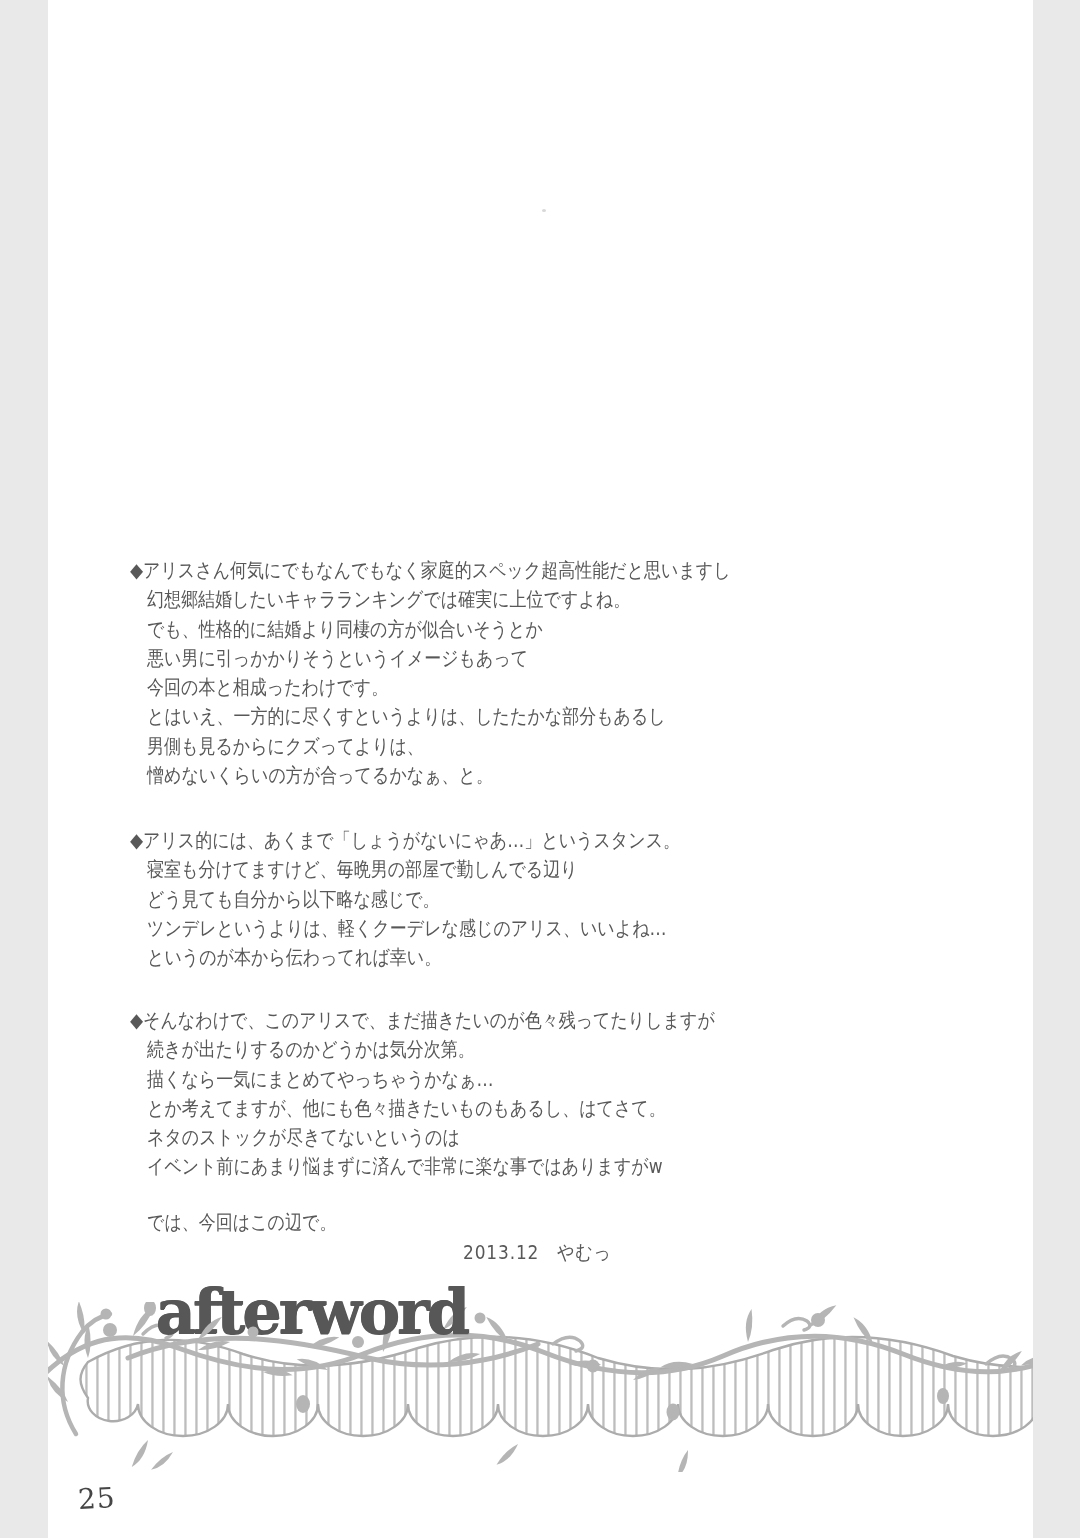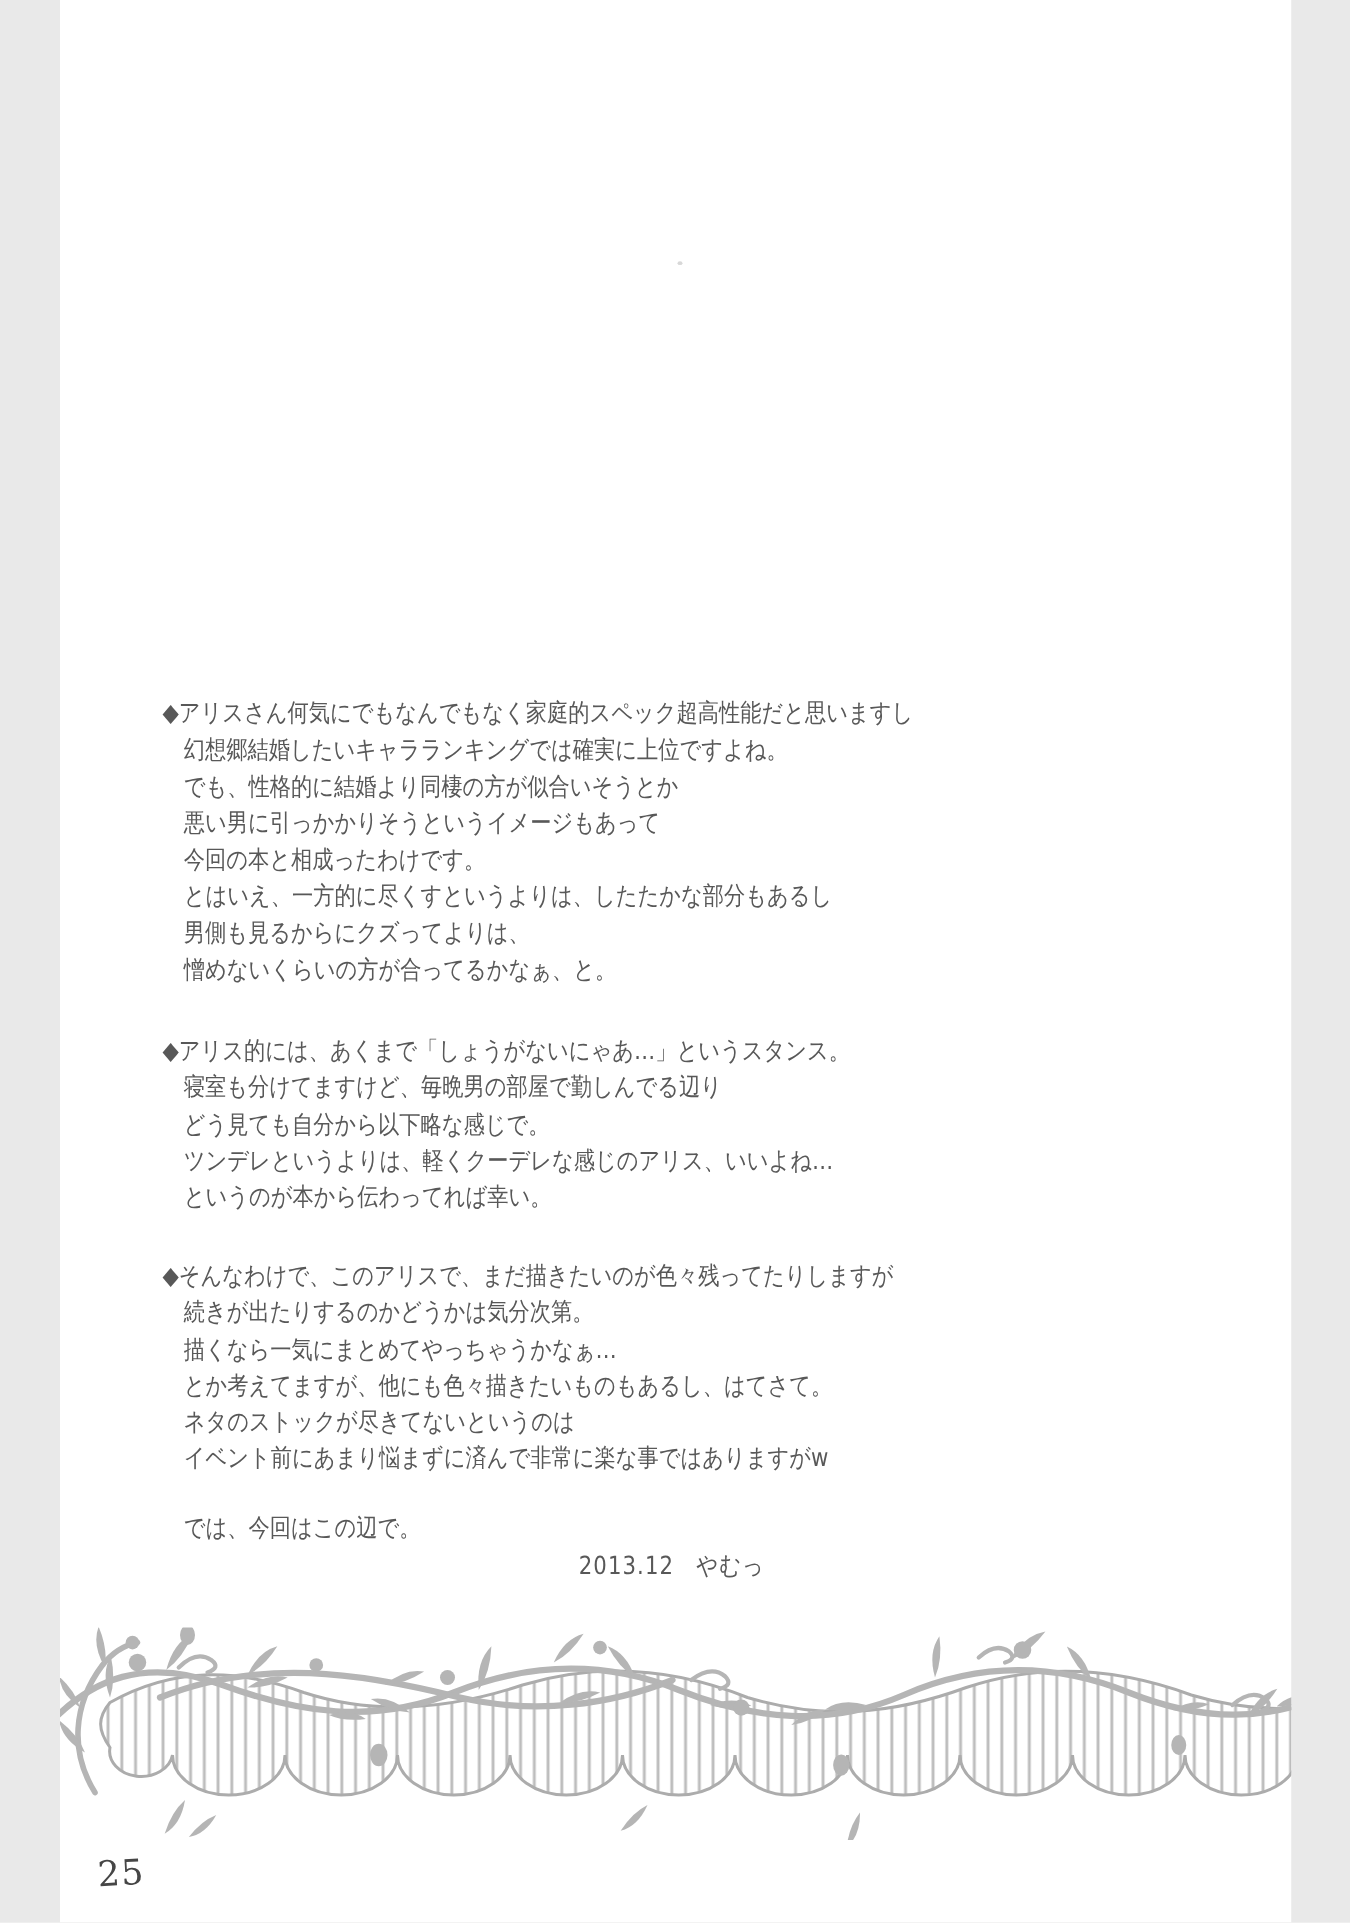--- a/index.html
+++ b/index.html
@@ -145,20 +145,21 @@
       <circle cx="770" cy="18" r="7"></circle>
       <circle cx="1030" cy="36" r="6"></circle>
       <circle cx="432" cy="16" r="5.5"></circle>
       <ellipse cx="255" cy="102" rx="7" ry="9"></ellipse>
       <ellipse cx="625" cy="110" rx="6.5" ry="8.5"></ellipse>
       <ellipse cx="895" cy="94" rx="6" ry="8"></ellipse>
       <circle cx="58" cy="12" r="5.5"></circle>
     </g>
   </svg>
 
+  <div class="afterword-title">afterword</div>
 
   <svg class="border-front-svg" width="1080" height="170" viewBox="0 0 1080 170" aria-hidden="true">
     <path d="M80 56 C160 24 240 36 320 56 C380 70 440 62 490 42" fill="none" stroke="#b5b5b5" stroke-width="5" stroke-linecap="round"></path>
     <g fill="#b5b5b5">
       <path transform="translate(150 38) rotate(-15)" d="M0 0 Q13 -16 29 -16 Q15 -3 0 0 Z"></path>
       <path transform="translate(260 46) rotate(10)" d="M0 0 Q13 -16 29 -16 Q15 -3 0 0 Z"></path>
       <path transform="translate(400 60) rotate(15)" d="M0 0 Q13 -16 29 -16 Q15 -3 0 0 Z"></path>
       <ellipse cx="102" cy="6" rx="6" ry="8"></ellipse>
       <circle cx="205" cy="30" r="5.5"></circle>
     </g>

